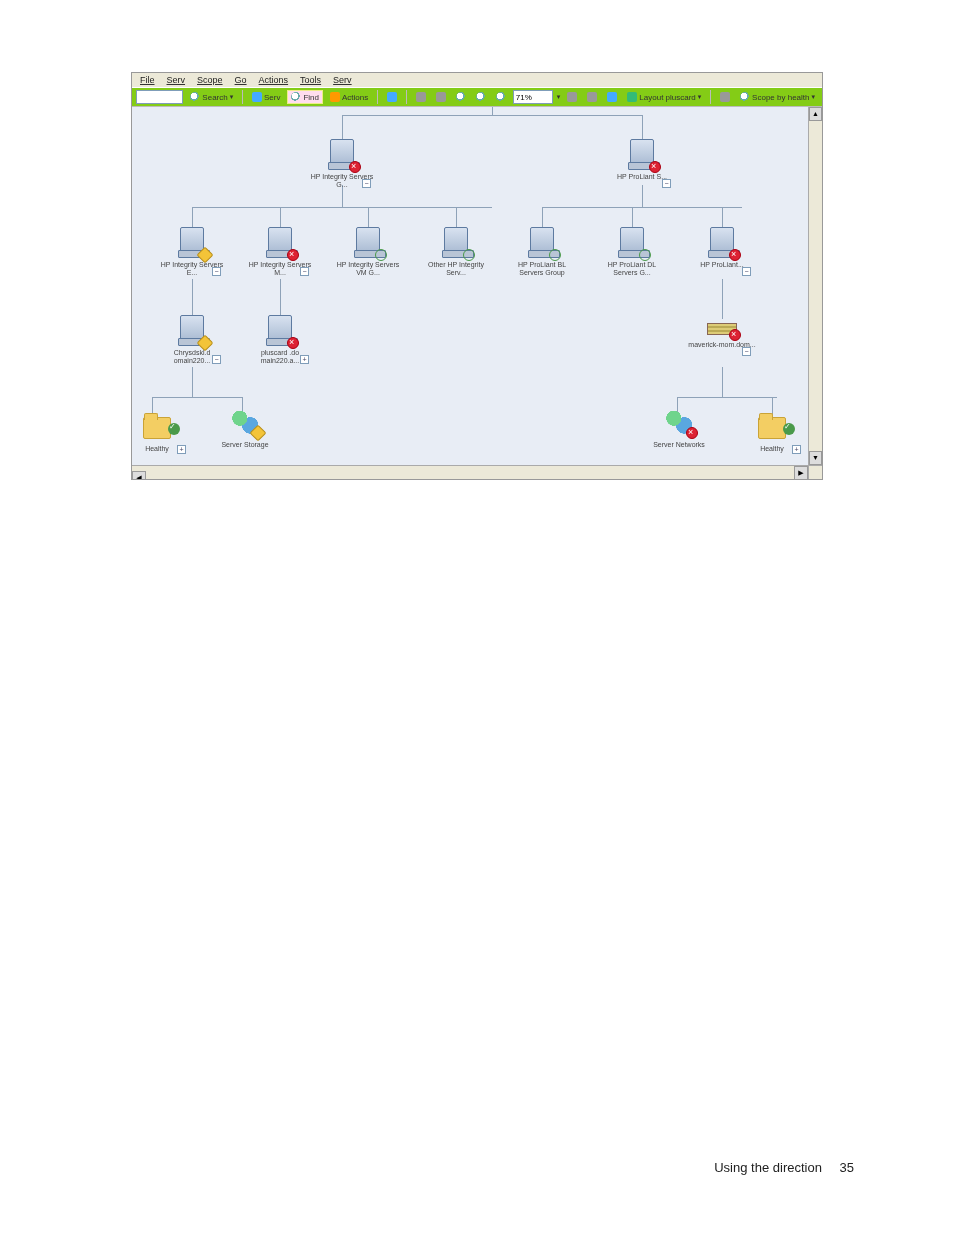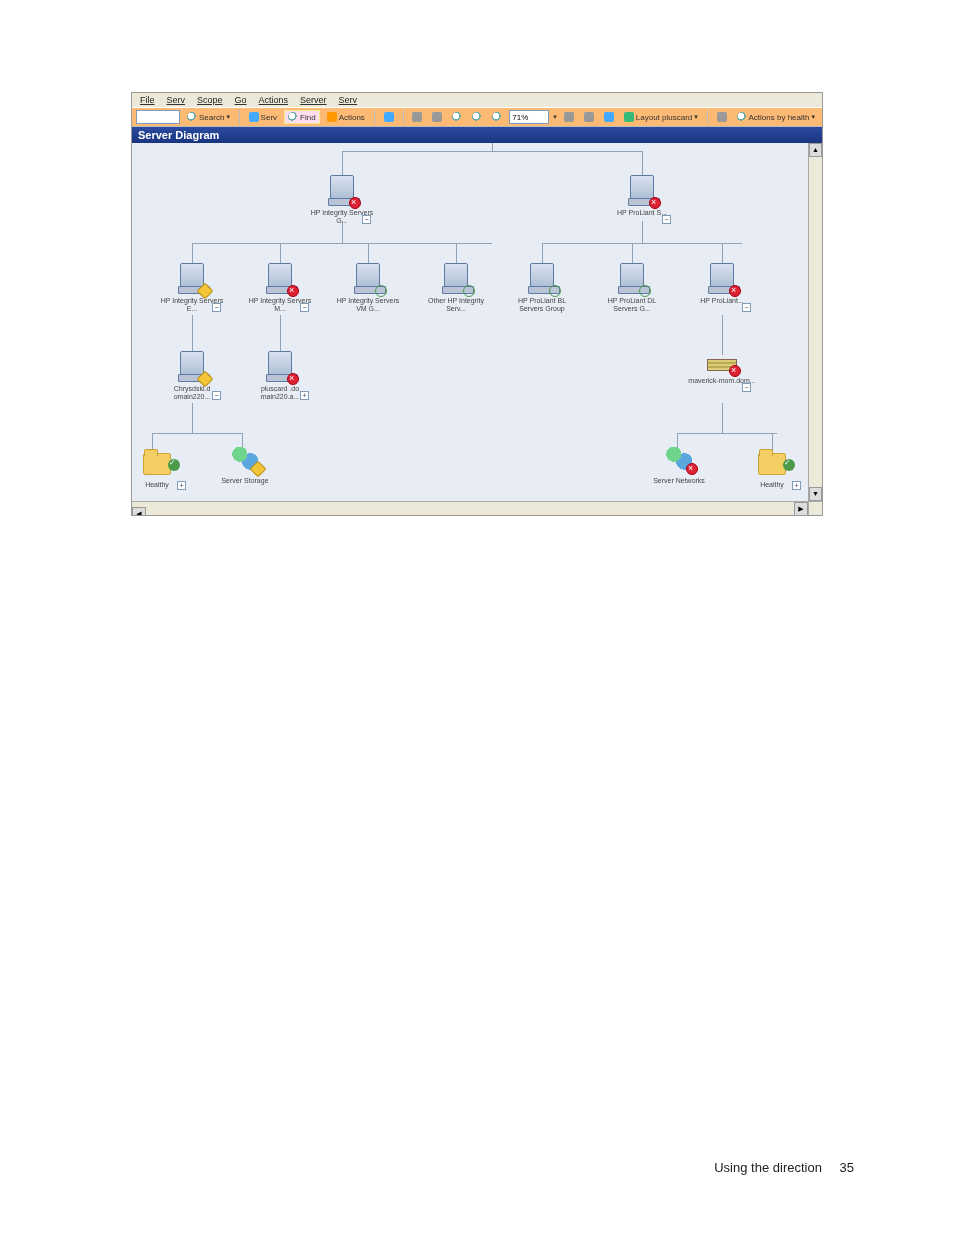--- a/index.html
+++ b/index.html
@@ -4,21 +4,21 @@
 <style>
   * { box-sizing: border-box; margin: 0; padding: 0; }
   body {
     font-family: Arial, sans-serif;
     background: #ffffff;
     width: 954px;
     height: 1235px;
     position: relative;
   }
   .page-container {
-    padding: 92px 50px;
+    padding: 72px 50px;
   }
   .app-window {
     width: 692px;
     margin: 0 auto;
     border: 1px solid #999;
     background: #eef0f3;
   }
   .menubar {
     display: flex;
     gap: 12px;
@@ -26,21 +26,21 @@
     background: #ece9d8;
     font-size: 9px;
     color: #222;
   }
   .menubar span { text-decoration: underline; text-decoration-color: #333; }
   .toolbar {
     display: flex;
     align-items: center;
     gap: 4px;
     padding: 2px 4px;
-    background: #fdba74;
+    background: #84cc16;
     border-top: 1px solid #fff;
     border-bottom: 1px solid #bbb;
     font-size: 8px;
     color: #333;
     overflow: hidden;
   }
   .toolbar .inputbox {
     width: 60px;
     height: 14px;
     border: 1px solid #7f9db9;
@@ -164,21 +164,21 @@
 <div class="page-container">
 
 <div class="app-window">
 
   <div class="menubar">
     <span>File</span>
     <span>Serv</span>
     <span>Scope</span>
     <span>Go</span>
     <span>Actions</span>
-    <span>Server</span>
+    <span>Tools</span>
     <span>Serv</span>
   </div>
 
   <div class="toolbar">
     <div class="inputbox"></div>
     <div class="tb-btn">
           <i class="tb-icon mag"></i>
           <span>Search</span> 
           <span class="dropdown-arrow">▾</span>
         </div>
@@ -230,26 +230,25 @@
           <i class="tb-icon green"></i>
           <span>Layout pluscard</span> 
           <span class="dropdown-arrow">▾</span>
         </div>
     <div class="tb-sep"></div>
     <div class="tb-btn">
           <i class="tb-icon gray"></i>
         </div>
     <div class="tb-btn">
           <i class="tb-icon mag"></i>
-          <span>Actions by health</span> 
+          <span>Scope by health</span> 
           <span class="dropdown-arrow">▾</span>
         </div>
   </div>
 
-  <div class="title-bar">Server Diagram</div>
 
   <div class="diagram-area">
 
     <div class="line h" style="left:210px; top:8px; width:300px;"></div>
     <div class="line v" style="left:360px; top:0; height:8px;"></div>
     <div class="line v" style="left:210px; top:8px; height:30px;"></div>
     <div class="line v" style="left:510px; top:8px; height:30px;"></div>
 
     <div class="line h" style="left:60px; top:100px; width:300px;"></div>
     <div class="line v" style="left:210px; top:78px; height:22px;"></div>

